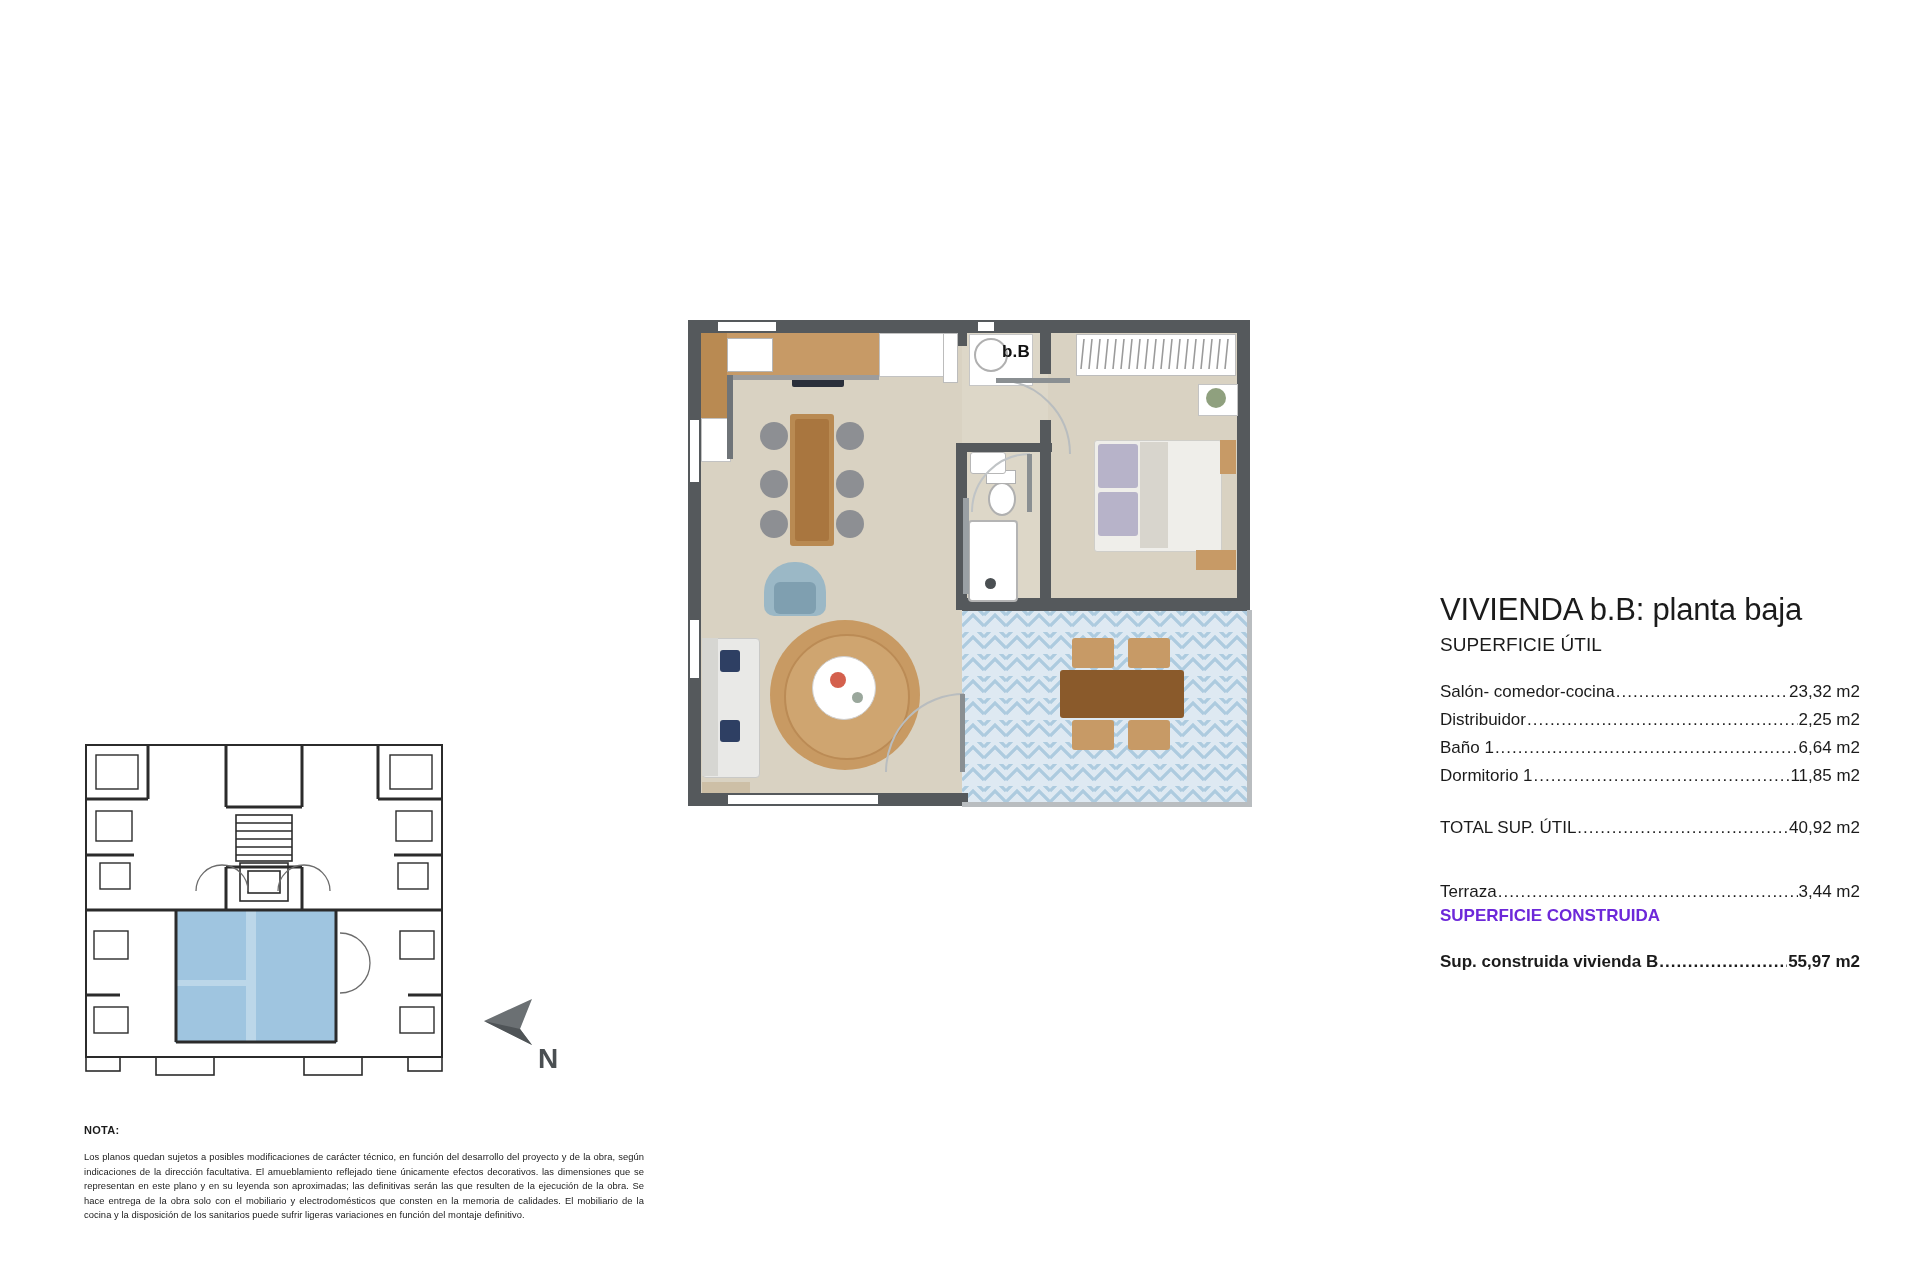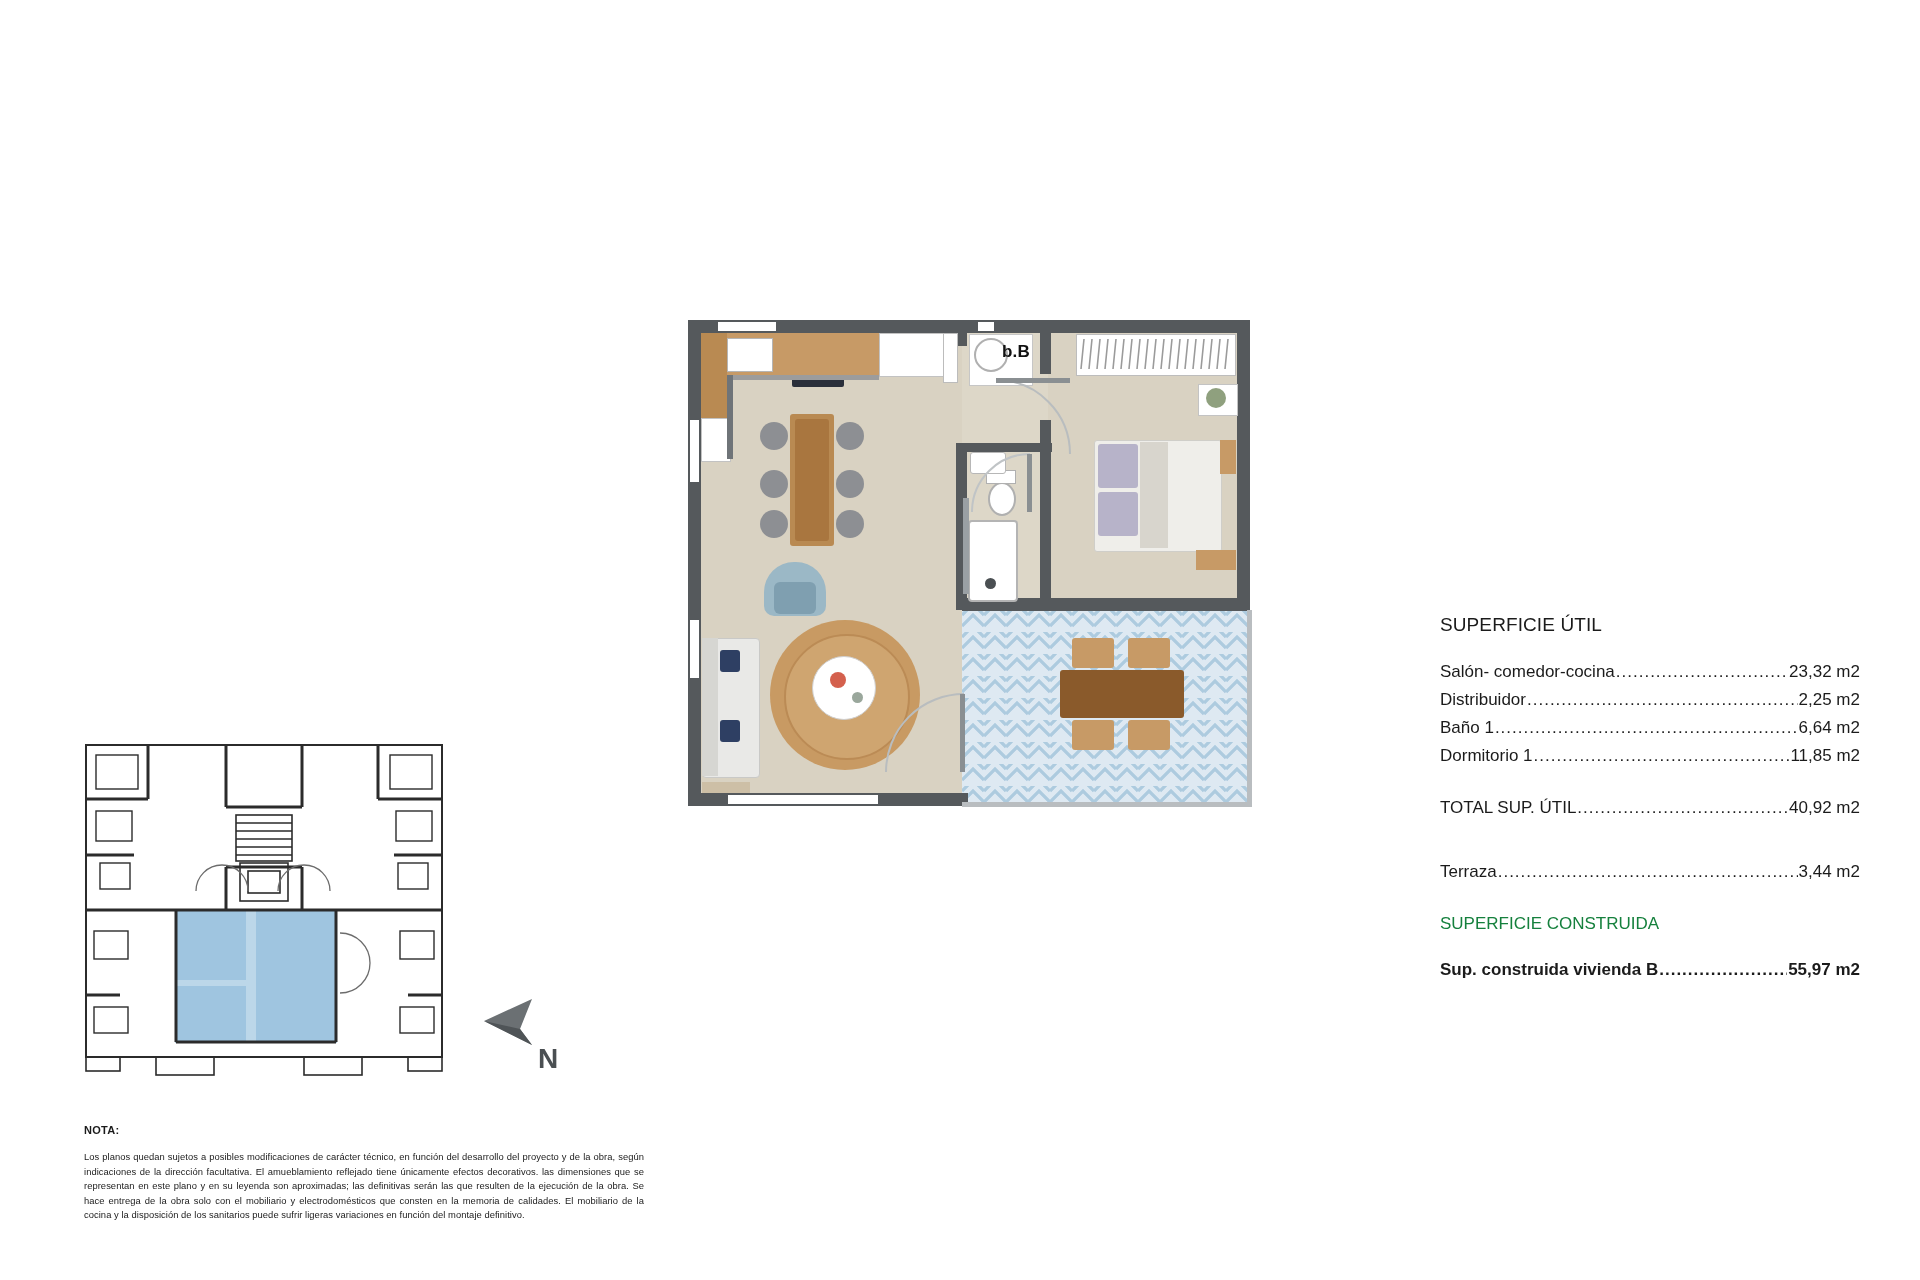--- a/index.html
+++ b/index.html
@@ -109,21 +109,21 @@
     font-family: "Liberation Sans", sans-serif;
     font-size: 31px;
     color: #1b1b1b;
     letter-spacing: -0.2px;
     white-space: nowrap;
   }
   #info .subtitle {
     font-family: "Liberation Sans", sans-serif;
     font-size: 19px;
     color: #1b1b1b;
-    margin-top: 22px;
+    margin-top: 6px;
     letter-spacing: 0.1px;
   }
   #info .rows {
     margin-top: 22px;
   }
   .info-row {
     display: flex;
     align-items: center;
     font-size: 17px;
     color: #1b1b1b;
@@ -140,23 +140,23 @@
     margin: 0 1px;
   }
   .info-row .val { flex: none; }
   .info-total {
     margin-top: 24px;
   }
   .info-terraza {
     margin-top: 36px;
   }
   .info-constr-head {
-    margin-top: 28px;
     font-size: 17px;
-    color: #15803d;
+    color: #6d28d9;
+    font-weight: bold;
   }
   .info-constr {
     margin-top: 22px;
     font-weight: bold;
   }
   .info-constr .lbl, .info-constr .val, .info-constr .dots { font-weight: bold; }
 
   
   #note {
     position: absolute;
@@ -397,20 +397,21 @@
 
 <div id="north">
   <svg width="100" height="90" viewBox="0 0 100 90">
     <path d="M4 26 L52 4 L40 34 L52 50 Z" fill="#6b7073"></path>
     <path d="M4 26 L40 34 L52 50 Z" fill="#4f5457"></path>
   </svg>
   <div class="n-letter">N</div>
 </div>
 
 <div id="info">
+  <div class="title">VIVIENDA b.B: planta baja</div>
   <div class="subtitle">SUPERFICIE ÚTIL</div>
 
   <div class="rows">
     <div class="info-row">
       <span class="lbl">Salón- comedor-cocina</span>
       <span class="dots">..................................................................</span>
       <span class="val">23,32 m2</span>
     </div>
     <div class="info-row">
       <span class="lbl">Distribuidor</span>

